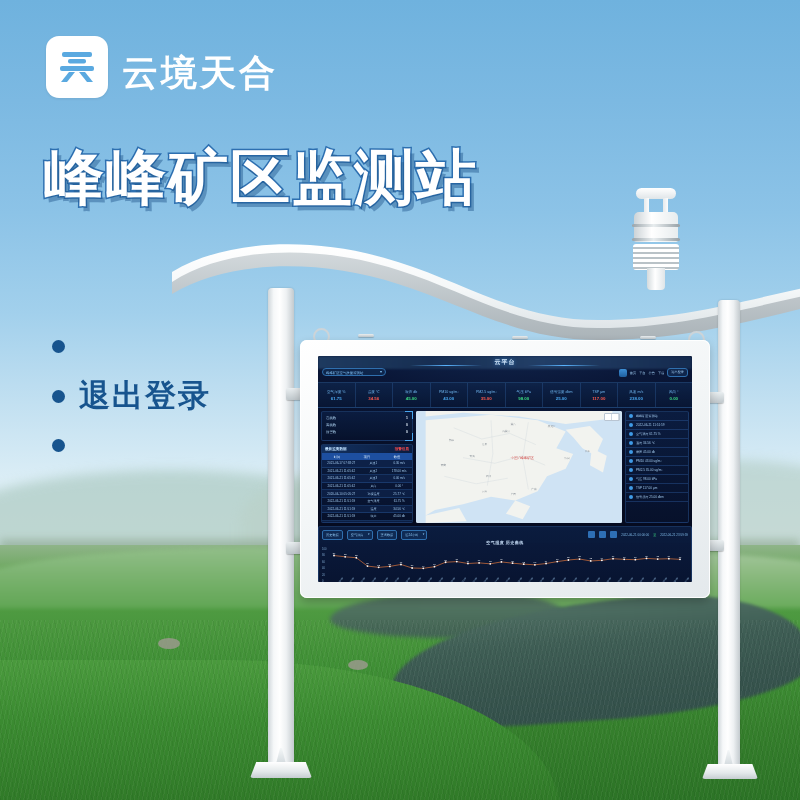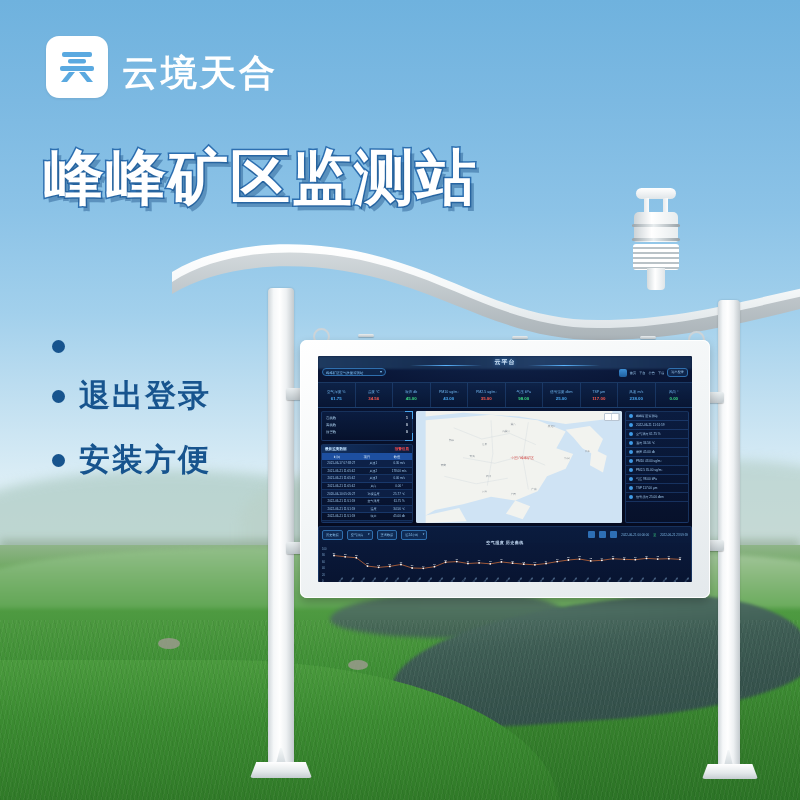--- a/index.html
+++ b/index.html
@@ -714,17 +714,16 @@
   <div class="bullets">
     <div class="bullet">
       <span class="dot"></span>
     </div>
     <div class="bullet">
       <span class="dot"></span>
       <span class="bullet-txt">退出登录</span>
     </div>
     <div class="bullet">
       <span class="dot"></span>
-      <span class="bullet-txt">安装方便</span>
     </div>
   </div>
 
 </div>
 
 </body></html>

